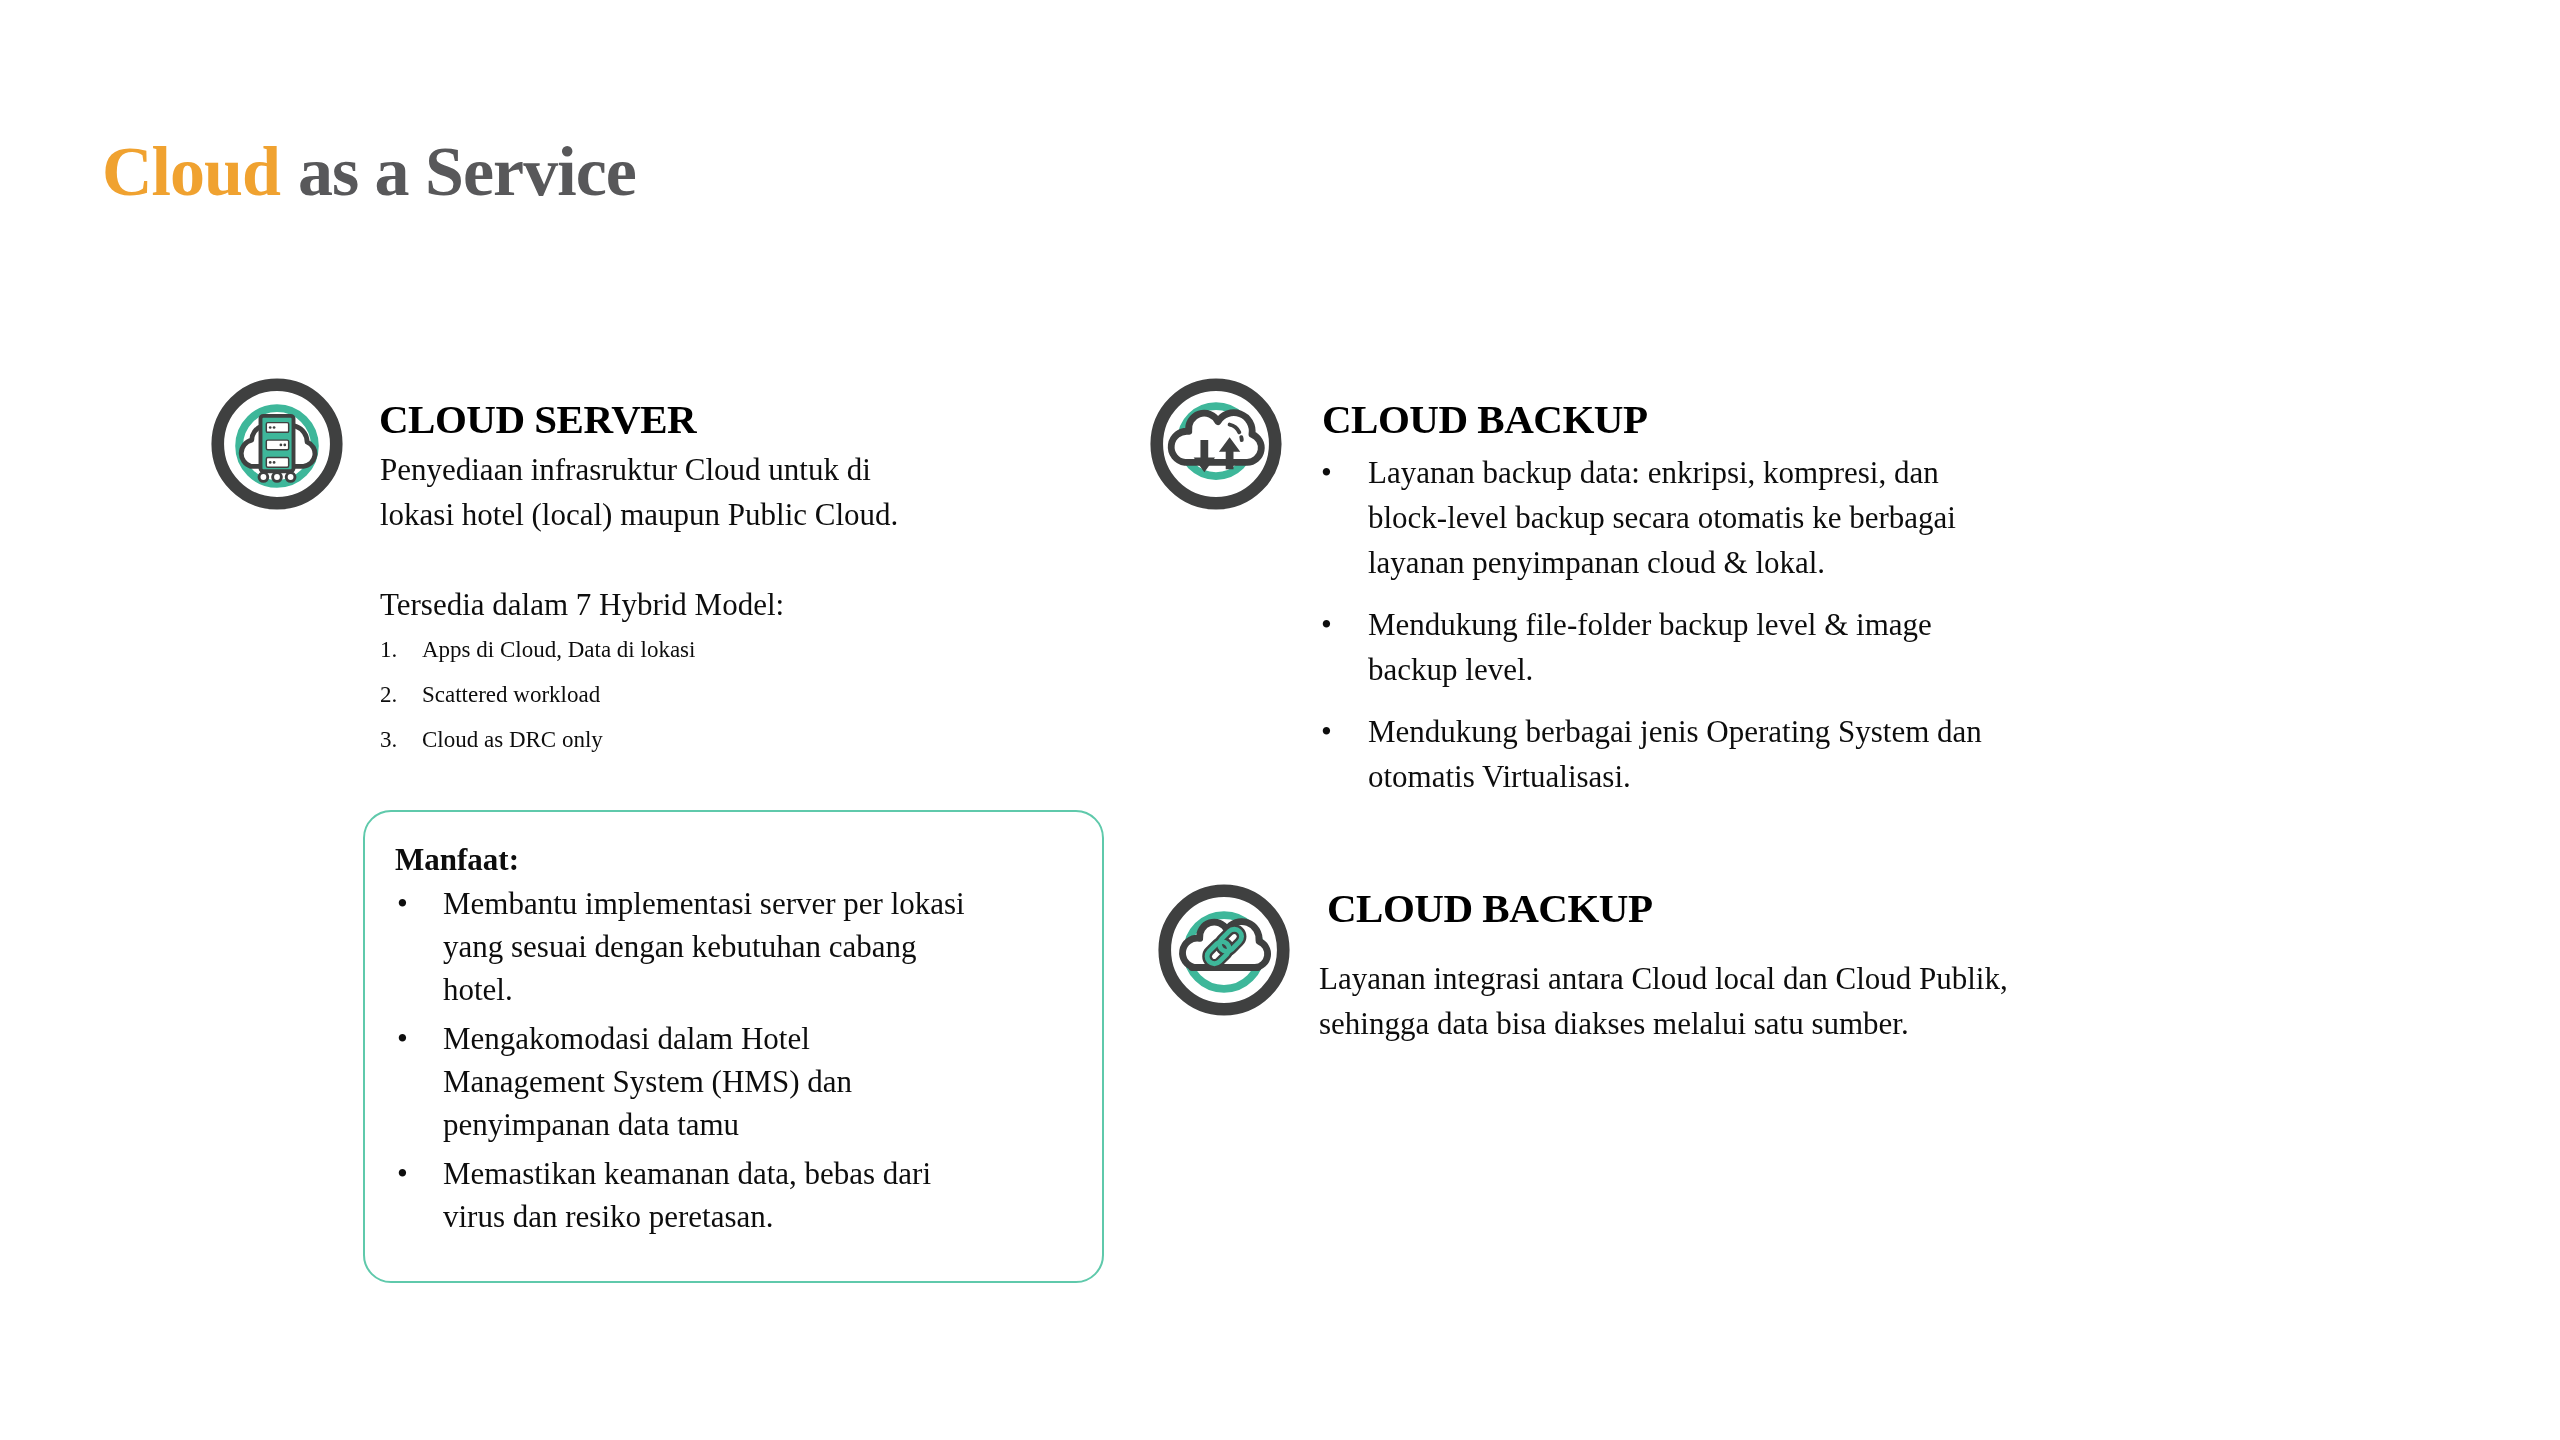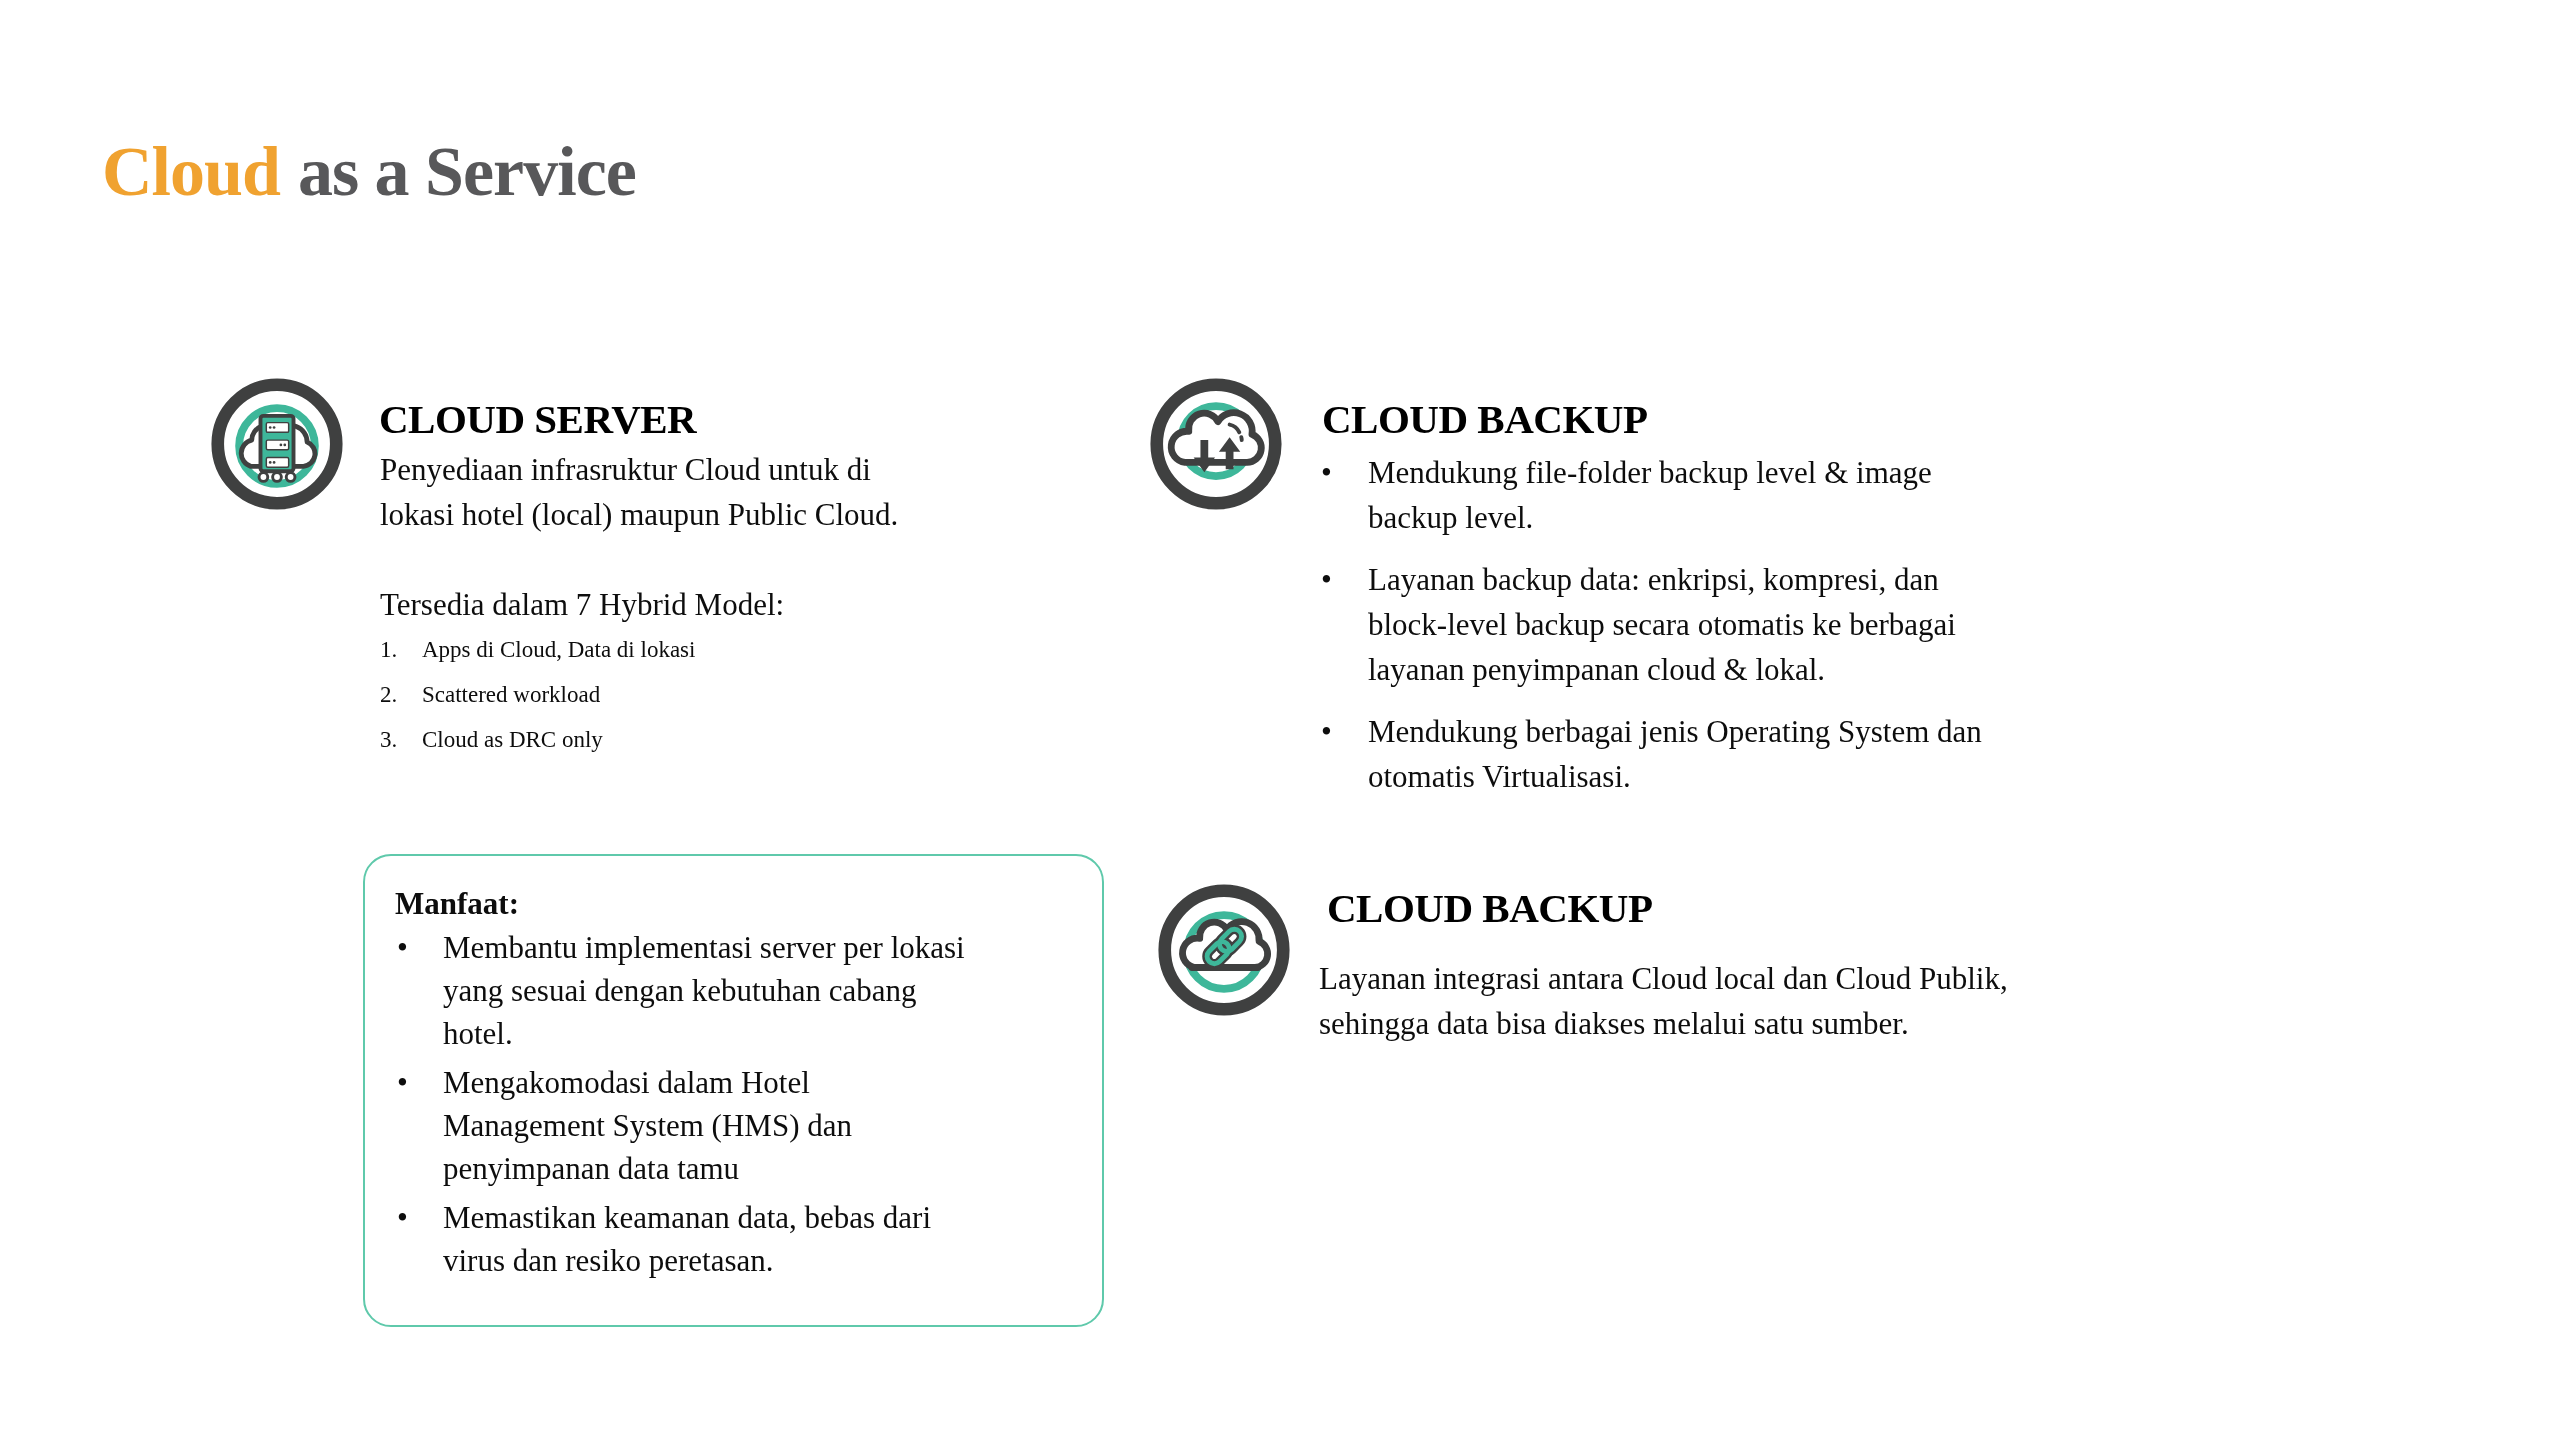--- a/index.html
+++ b/index.html
@@ -22,21 +22,21 @@
   .body-text{font-size:31px;line-height:45px;color:#0d0d0d;}
   .pre{white-space:pre-line;}
   #srv-desc{position:absolute;left:380px;top:447px;width:700px;}
   #srv-models{position:absolute;left:380px;top:582px;width:700px;}
   #srv-models ol{list-style:none;margin:0;padding:0;counter-reset:n;}
   #srv-models li{counter-increment:n;position:relative;padding-left:42px;font-size:23px;line-height:45px;}
   #srv-models li::before{content:counter(n) ".";position:absolute;left:0;}
 
   
   #benefits{
-    position:absolute;left:363px;top:854px;width:741px;height:473px;box-sizing:border-box;
+    position:absolute;left:363px;top:810px;width:741px;height:473px;box-sizing:border-box;
     border:2px solid #5FC9AB;border-radius:28px;padding:26px 26px 0 30px;background:#fff;
   }
   #benefits .bt{font-size:31px;font-weight:bold;line-height:44px;color:#0d0d0d;}
   ul.bullets{list-style:none;margin:0;padding:0;}
   ul.bullets li{position:relative;padding-left:48px;font-size:31px;line-height:43px;white-space:pre-line;}
   ul.bullets li::before{content:"\2022";position:absolute;left:2px;}
   #benefits li + li{margin-top:6px;}
 
   
   #bak-list{position:absolute;left:1319px;top:450px;width:830px;}
@@ -116,25 +116,25 @@
     <circle cx="70" cy="67" r="36" fill="none" stroke="#3EB79A" stroke-width="8"></circle>
     <path d="M38 89 h64 a15 15 0 0 0 5 -29 a19 19 0 0 0 -35 -13 a16 16 0 0 0 -30 10 a15 15 0 0 0 -4 32 z" fill="#ffffff" stroke="#3F4040" stroke-width="7" stroke-linejoin="round"></path>
     <path d="M84 50 a14 14 0 0 1 10 8" fill="none" stroke="#3F4040" stroke-width="4" stroke-linecap="round"></path>
     <path d="M96 63 a10 10 0 0 1 0.5 3" fill="none" stroke="#3F4040" stroke-width="4" stroke-linecap="round"></path>
     <path d="M54 66 h8 v18 h7 l-11 15 -11 -15 h7 z" fill="#3F4040"></path>
     <path d="M80 96 h8 v-18 h7 l-11 -15 -11 15 h7 z" fill="#3F4040"></path>
   </svg>
 
   <div id="bak-head" class="h2">CLOUD BACKUP</div>
   <ul id="bak-list" class="bullets body-text">
-    <li>Mendukung file-folder backup level &amp; image
-backup level.</li>
     <li>Layanan backup data: enkripsi, kompresi, dan
 block-level backup secara otomatis ke berbagai
 layanan penyimpanan cloud &amp; lokal.</li>
+    <li>Mendukung file-folder backup level &amp; image
+backup level.</li>
     <li>Mendukung berbagai jenis Operating System dan
 otomatis Virtualisasi.</li>
   </ul>
 
   <svg id="icon-connect" class="icon" viewBox="0 0 140 140" aria-hidden="true">
     <circle cx="70" cy="70" r="61" fill="#ffffff" stroke="#3F4040" stroke-width="13"></circle>
     <circle cx="70" cy="72" r="38" fill="none" stroke="#3EB79A" stroke-width="8"></circle>
     <path d="M40 88 h62 a14 14 0 0 0 4 -27 a18 18 0 0 0 -33 -12 a15 15 0 0 0 -28 9 a14 14 0 0 0 -5 30 z" fill="#ffffff" stroke="#3F4040" stroke-width="7" stroke-linejoin="round"></path>
     <line x1="37" y1="88" x2="105" y2="88" stroke="#3F4040" stroke-width="7" stroke-linecap="round"></line>
     <g transform="rotate(-45 70 66)">

